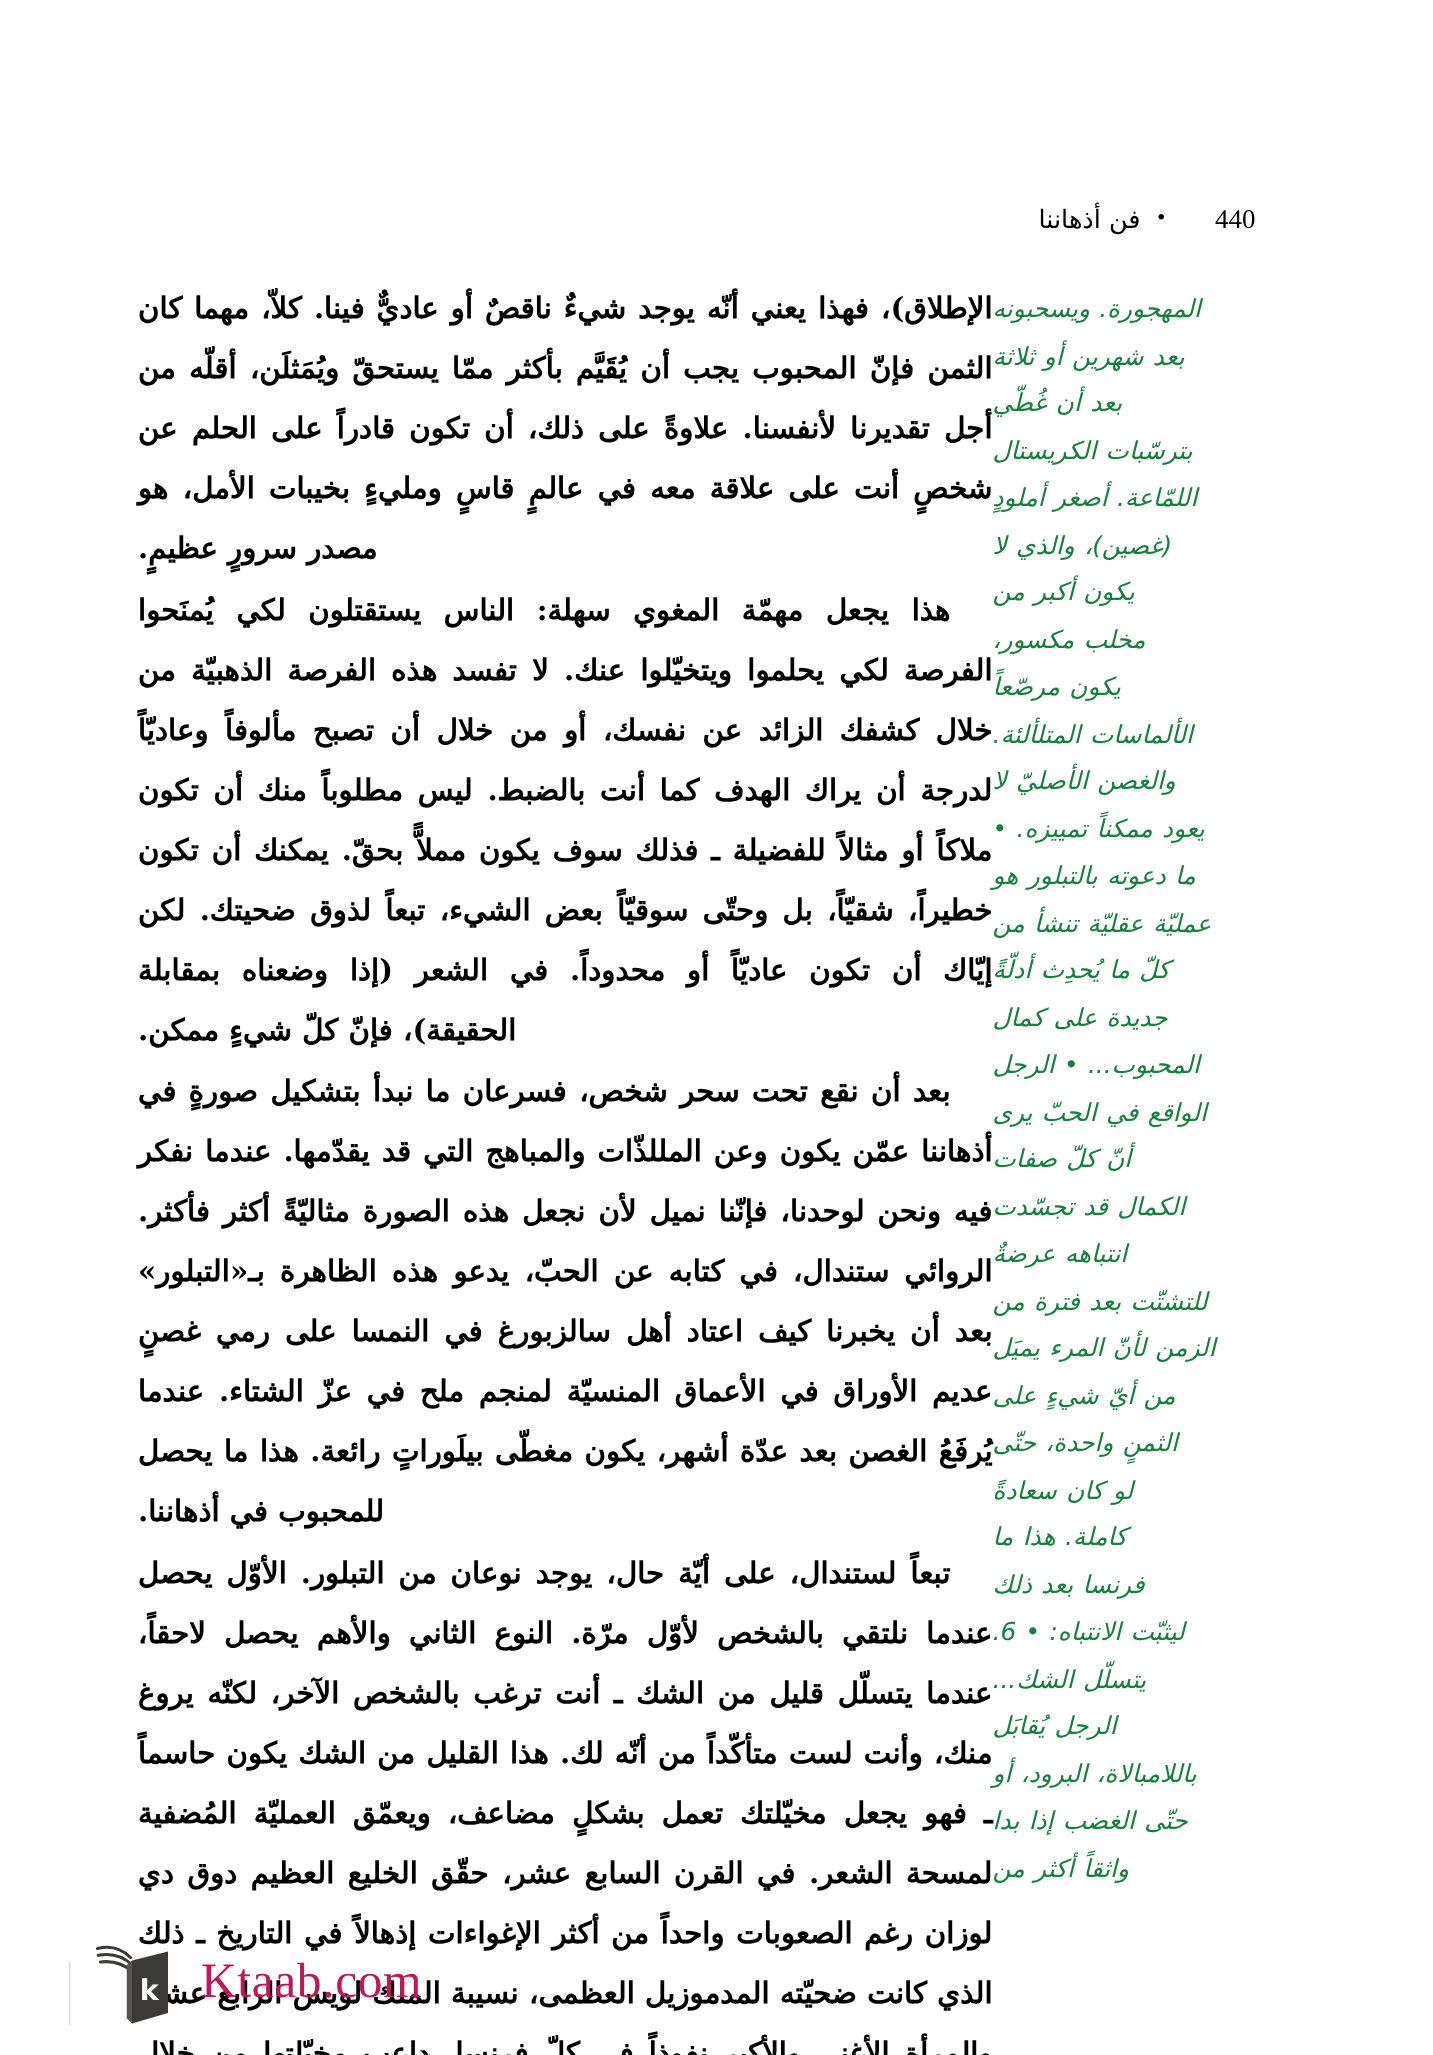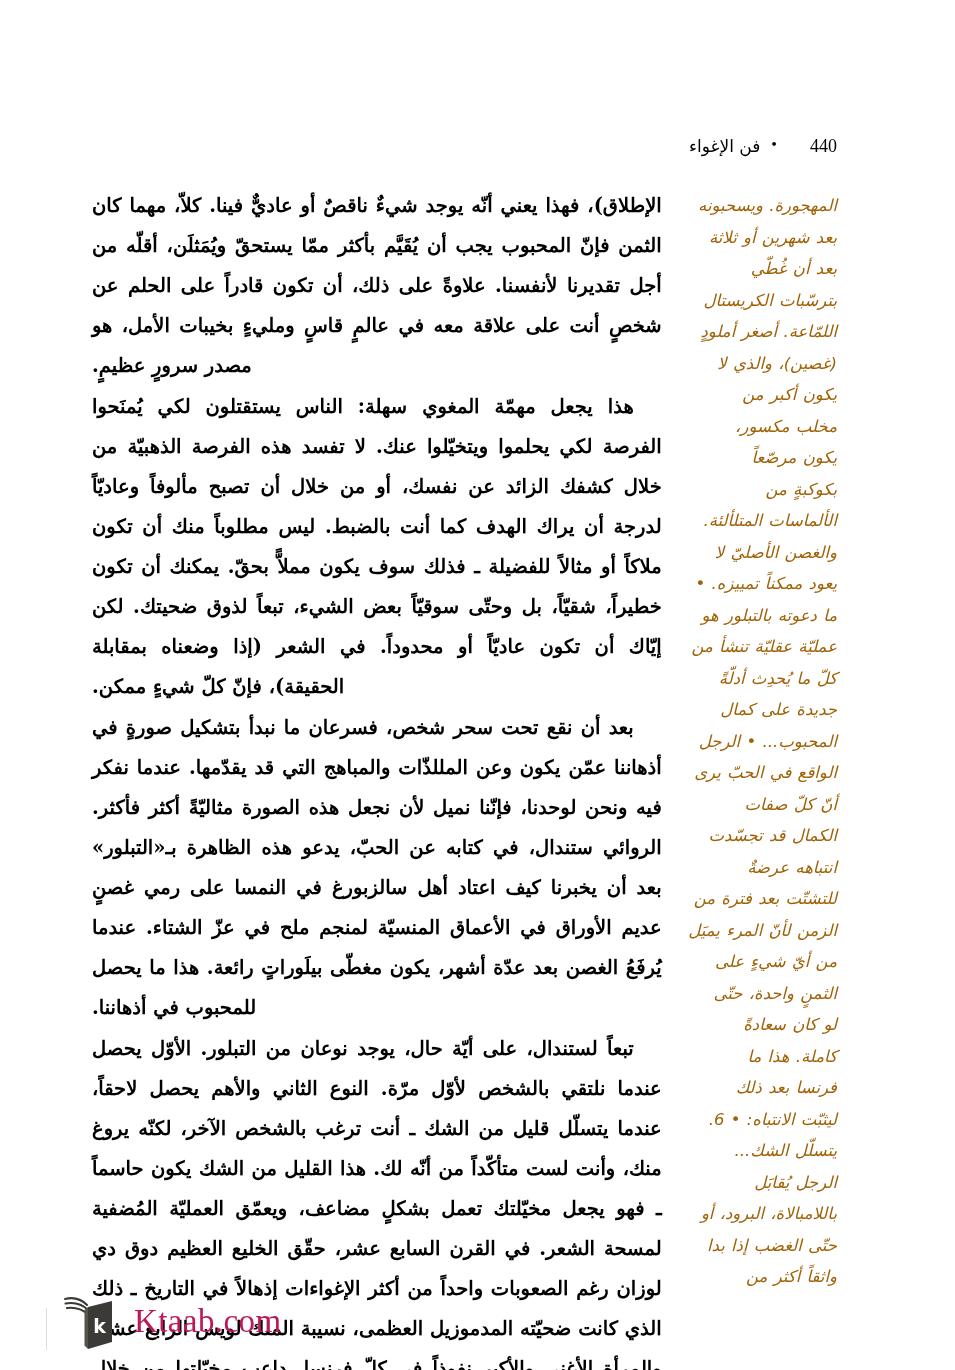--- a/index.html
+++ b/index.html
@@ -91,26 +91,26 @@
     text-indent: 28px;
   }
   .body-col p.cont {
     text-indent: 0;
   }
 
   
   .margin-col {
     width: 176px;
     direction: rtl;
-    text-align: right;
+    text-align: left;
     font-family: "DejaVu Sans", "Liberation Sans", sans-serif;
     font-style: italic;
     font-size: 16.5px;
     line-height: 31.5px;
-    color: #a16207;
+    color: #15803d;
     letter-spacing: -0.2px;
     word-spacing: 1px;
     padding-top: 4px;
   }
   .margin-col .note-line {
     display: block;
     white-space: nowrap;
   }
 
   
@@ -149,36 +149,35 @@
   }
 </style>
 </head>
 <body>
 
 <div class="page">
 
   <div class="running-header">
     <span class="header-folio">440</span>
     <span class="header-dot">•</span>
-    <span class="header-title">فن الإغواء</span>
+    <span class="header-title">فن أذهاننا</span>
   </div>
 
   <div class="content">
 
     <div class="margin-col" id="margin-col">
         <span class="note-line">المهجورة. ويسحبونه</span>
         <span class="note-line">بعد شهرين أو ثلاثة</span>
         <span class="note-line">بعد أن غُطّي</span>
         <span class="note-line">بترسّبات الكريستال</span>
         <span class="note-line">اللمّاعة. أصغر أملودٍ</span>
         <span class="note-line">(غصين)، والذي لا</span>
         <span class="note-line">يكون أكبر من</span>
         <span class="note-line">مخلب مكسور،</span>
         <span class="note-line">يكون مرصّعاً</span>
-        <span class="note-line">بكوكبةٍ من</span>
         <span class="note-line">الألماسات المتلألئة.</span>
         <span class="note-line">والغصن الأصليّ لا</span>
         <span class="note-line">يعود ممكناً تمييزه. •</span>
         <span class="note-line">ما دعوته بالتبلور هو</span>
         <span class="note-line">عمليّة عقليّة تنشأ من</span>
         <span class="note-line">كلّ ما يُحدِث أدلّةً</span>
         <span class="note-line">جديدة على كمال</span>
         <span class="note-line">المحبوب... • الرجل</span>
         <span class="note-line">الواقع في الحبّ يرى</span>
         <span class="note-line">أنّ كلّ صفات</span>

